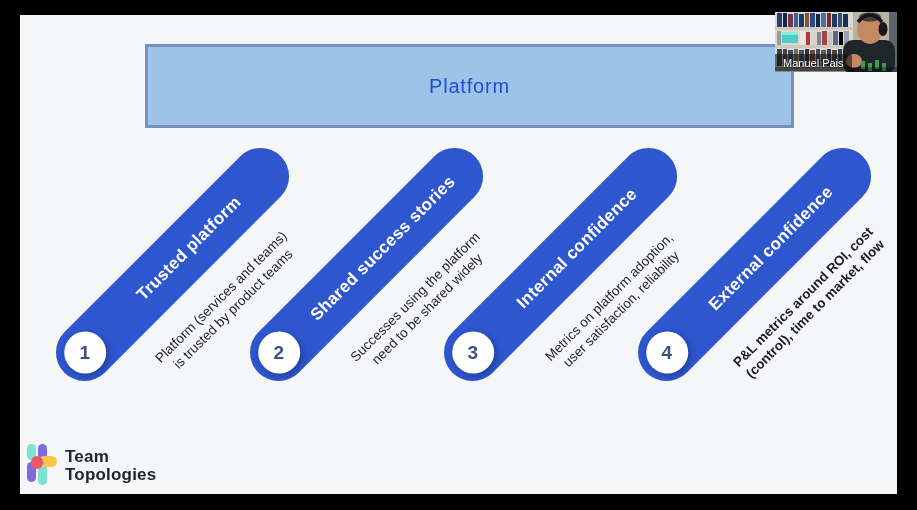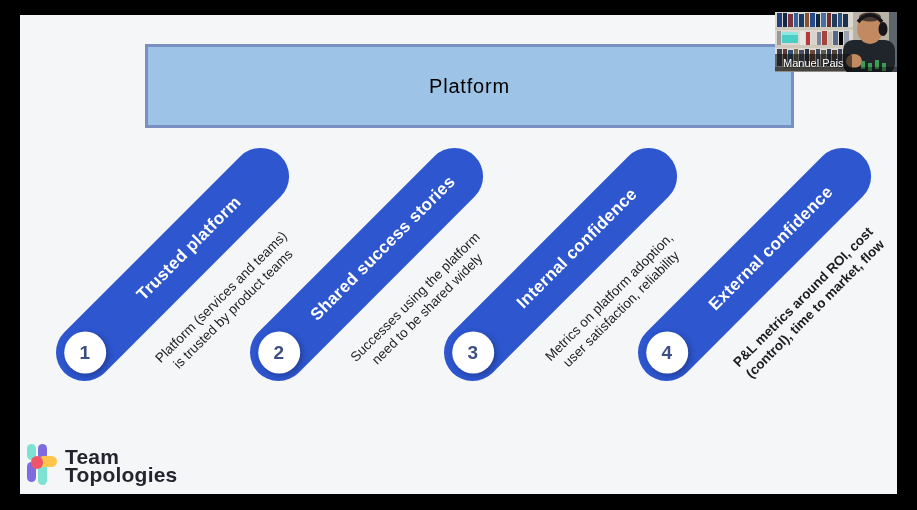--- a/index.html
+++ b/index.html
@@ -8,21 +8,21 @@
   .stage { position:relative; width:917px; height:510px; background:#000; }
 
   
   .slide { position:absolute; left:20px; top:15px; width:877px; height:479px;
            background:#f5f6f8; overflow:hidden; }
 
   
   .platform-box { position:absolute; left:125px; top:29px; width:649px; height:84px;
                   background:#9dc3e6; border:3px solid #7a90c2;
                   display:flex; align-items:center; justify-content:center; }
-  .platform-title { font-size:20px; letter-spacing:.8px; color:#000000; }
+  .platform-title { font-size:20px; letter-spacing:.8px; color:#1d4ed8; }
 
   
   .pill-group { position:absolute; left:0; top:0; }
   .capsule { position:absolute; width:306px; height:57px; border-radius:30px;
              background:#2d56cf; transform:rotate(-45deg);
              transform-origin:28.5px 28.5px;
              display:flex; align-items:center; }
   .step-label { flex:1; text-align:center; padding-left:58px; padding-right:12px;
                 color:#ffffff; font-weight:bold; font-size:17px; letter-spacing:.3px;
                 white-space:nowrap; }
@@ -39,21 +39,21 @@
   
   .brand { position:absolute; left:7px; top:429px; display:flex; align-items:flex-start; }
   .mark { position:relative; width:31px; height:43px; flex:0 0 auto; }
   .mark i { position:absolute; display:block; }
   .m-teal-tl   { left:0;      top:0;    width:9px;  height:16px; border-radius:4.5px; background:#7de2d1; }
   .m-purple-tr { left:10.5px; top:0;    width:9px;  height:14.5px; border-radius:4.5px; background:#7d6bdf; }
   .m-purple-bl { left:0;      top:18px; width:9px;  height:20px; border-radius:4.5px; background:#7d6bdf; }
   .m-teal-br   { left:10.5px; top:19px; width:9px;  height:22px; border-radius:4.5px; background:#7de2d1; }
   .m-yellow    { left:11px;   top:12px; width:19px; height:11px; border-radius:5.5px; background:#fdc64b; }
   .m-red       { left:3.5px;  top:12px; width:12.5px; height:12.5px; border-radius:50%; background:#ef5468; }
-  .word { margin-left:7px; margin-top:4px; font-weight:bold; font-size:21px;
+  .word { margin-left:7px; margin-top:4px; font-weight:bold; font-size:17px;
           line-height:17.5px; color:#23242e; letter-spacing:.2px; }
 
   
   .video-tile { position:absolute; left:775px; top:12px; width:122px; height:60px;
                 background:#222; overflow:hidden; }
   .video-tile svg { display:block; }
   .name-label { position:absolute; left:0; bottom:1px; height:17px;
                 display:flex; align-items:center; padding:0 8px 0 8px;
                 background:rgba(15,15,15,.58); color:#fff; font-size:11px;
                 border-radius:0 3px 3px 0; white-space:nowrap;

